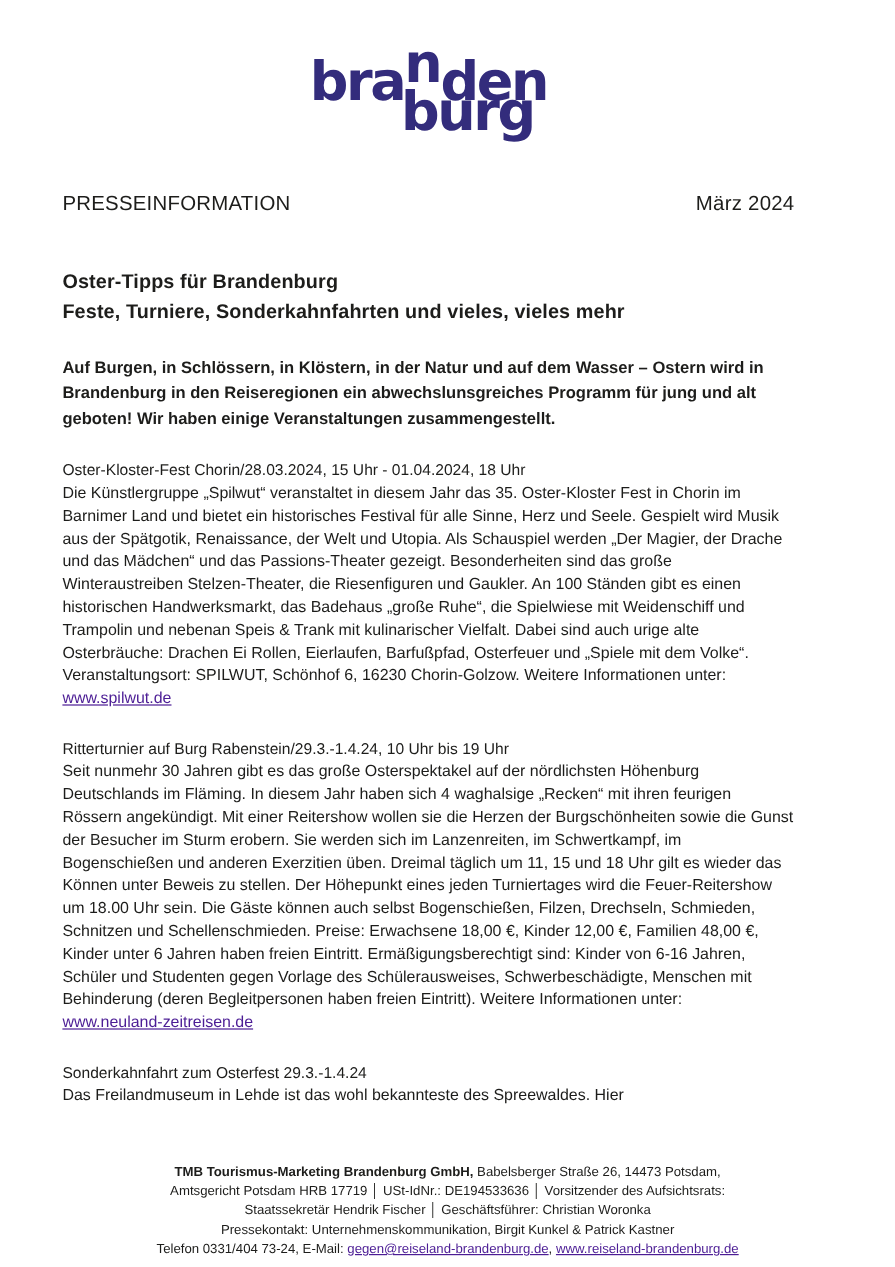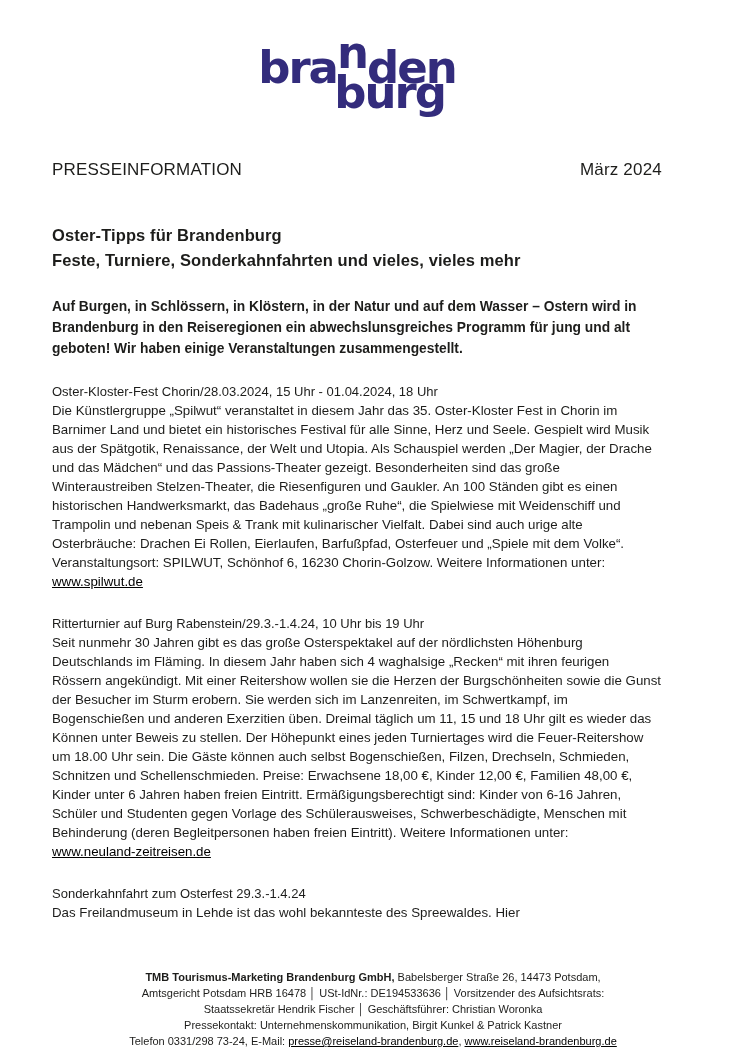--- a/index.html
+++ b/index.html
@@ -67,21 +67,21 @@
     font-size: 13px;
     font-weight: normal;
     line-height: 19px;
   }
   .section p {
     font-size: 13.3px;
     line-height: 19px;
     font-weight: normal;
   }
   a.doc-link {
-    color: #000000;
+    color: #4c1d95;
     text-decoration: underline;
     cursor: pointer;
   }
 
   
   .footer {
     position: absolute;
     left: 0; right: 0;
     bottom: 7px;
     text-align: center;
@@ -125,19 +125,19 @@
     <p><span>Seit nunmehr 30 Jahren gibt es das große Osterspektakel auf der nördlichsten Höhenburg Deutschlands im Fläming. In diesem Jahr haben sich 4 waghalsige „Recken“ mit ihren feurigen Rössern angekündigt. Mit einer Reitershow wollen sie die Herzen der Burgschönheiten sowie die Gunst der Besucher im Sturm erobern. Sie werden sich im Lanzenreiten, im Schwertkampf, im Bogenschießen und anderen Exerzitien üben. Dreimal täglich um 11, 15 und 18 Uhr gilt es wieder das Können unter Beweis zu stellen. Der Höhepunkt eines jeden Turniertages wird die Feuer-Reitershow um 18.00 Uhr sein. Die Gäste können auch selbst Bogenschießen, Filzen, Drechseln, Schmieden, Schnitzen und Schellenschmieden. Preise: Erwachsene 18,00 €, Kinder 12,00 €, Familien 48,00 €, Kinder unter 6 Jahren haben freien Eintritt. Ermäßigungsberechtigt sind: Kinder von 6-16 Jahren, Schüler und Studenten gegen Vorlage des Schülerausweises, Schwerbeschädigte, Menschen mit Behinderung (deren Begleitpersonen haben freien Eintritt). Weitere Informationen unter:</span><br><a class="doc-link">www.neuland-zeitreisen.de</a></p>
   </div>
 
   <div class="section">
     <h2>Sonderkahnfahrt zum Osterfest 29.3.-1.4.24</h2>
     <p>Das Freilandmuseum in Lehde ist das wohl bekannteste des Spreewaldes. Hier</p>
   </div>
 
   <div class="footer">
     <div><b>TMB Tourismus-Marketing Brandenburg GmbH,</b><span> Babelsberger Straße 26, 14473 Potsdam,</span></div>
-    <div>Amtsgericht Potsdam HRB 16478 │ USt-IdNr.: DE194533636 │ Vorsitzender des Aufsichtsrats:</div>
+    <div>Amtsgericht Potsdam HRB 17719 │ USt-IdNr.: DE194533636 │ Vorsitzender des Aufsichtsrats:</div>
     <div>Staatssekretär Hendrik Fischer │ Geschäftsführer: Christian Woronka</div>
     <div>Pressekontakt: Unternehmenskommunikation, Birgit Kunkel &amp; Patrick Kastner</div>
-    <div><span>Telefon 0331/298 73-24, E-Mail: </span><a class="doc-link">presse@reiseland-brandenburg.de</a><span>, </span><a class="doc-link">www.reiseland-brandenburg.de</a></div>
+    <div><span>Telefon 0331/404 73-24, E-Mail: </span><a class="doc-link">gegen@reiseland-brandenburg.de</a><span>, </span><a class="doc-link">www.reiseland-brandenburg.de</a></div>
   </div>
 
 </div>
 
 </body></html>

